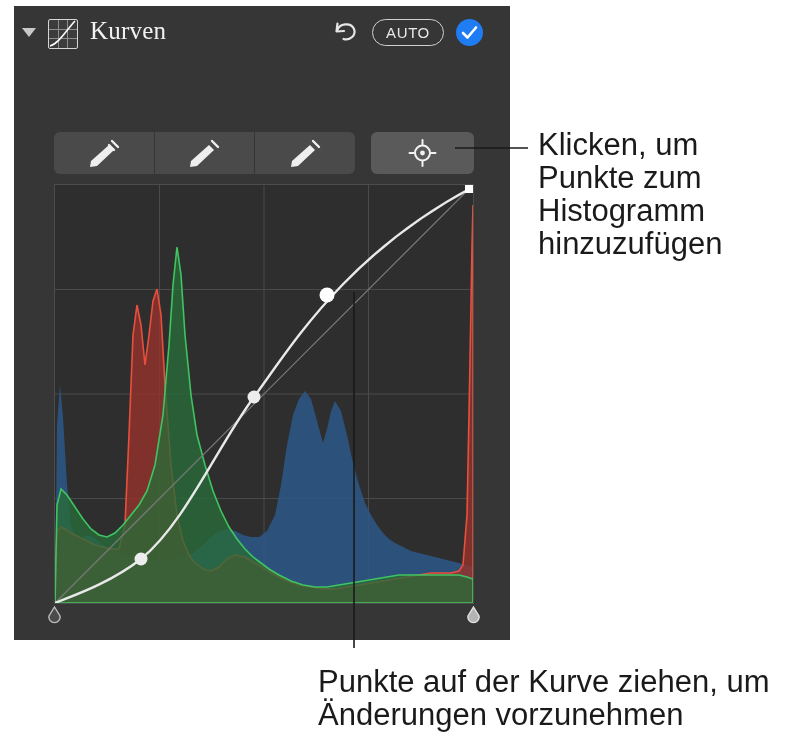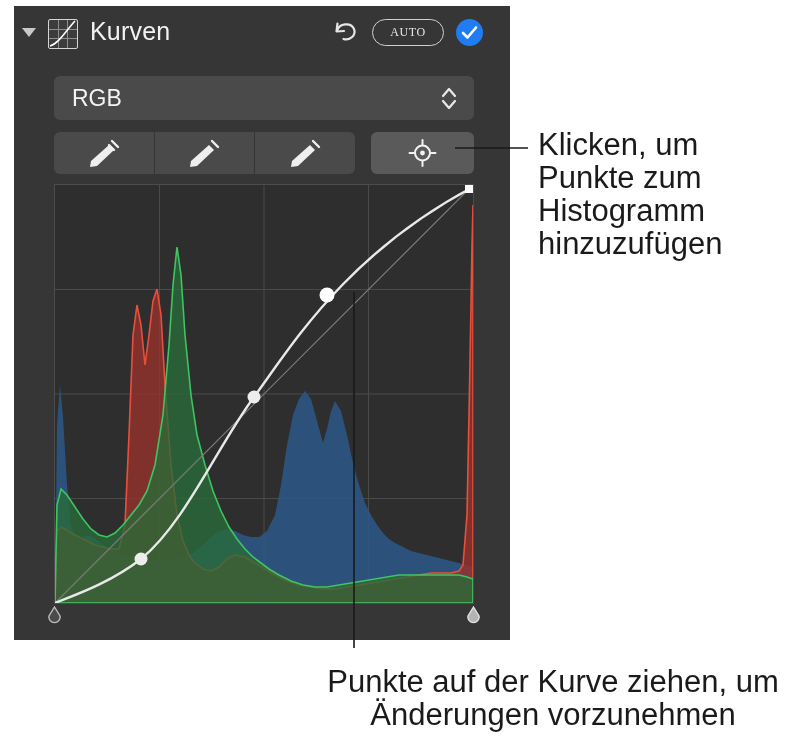--- a/index.html
+++ b/index.html
@@ -67,46 +67,46 @@
     position: absolute;
     left: 0; top: 0;
   }
   #panel-title {
     position: absolute;
     left: 76px;
     top: 11px;
     font-size: 25px;
     color: #f2f2f2;
     letter-spacing: 0.2px;
+    font-family: Liberation Serif, serif;
   }
   #reset-button {
     position: absolute;
     left: 316px;
     top: 12px;
     width: 30px;
     height: 28px;
     cursor: pointer;
   }
   #auto-button {
     position: absolute;
     left: 358px;
     top: 13px;
     width: 72px;
     height: 27px;
     border: 1.6px solid #d0d0d0;
     border-radius: 14px;
     color: #e8e8e8;
-    font-size: 12px;
+    font-size: 15px;
     text-align: center;
     line-height: 25px;
     letter-spacing: 0.6px;
     box-sizing: border-box;
     cursor: pointer;
     background: transparent;
-    font-family: Liberation Serif, serif;
   }
   #apply-check {
     position: absolute;
     left: 442px;
     top: 13px;
     width: 27px;
     height: 27px;
     border-radius: 50%;
     background: #1f7cf2;
     cursor: pointer;
@@ -195,21 +195,21 @@
   }
   #callout-top-text {
     left: 538px;
     top: 128px;
     width: 262px;
   }
   #callout-bottom-text {
     left: 318px;
     top: 665px;
     width: 470px;
-    text-align: center;
+    text-align: left;
   }
   #callout-lines {
     position: absolute;
     left: 0;
     top: 0;
     width: 803px;
     height: 745px;
     pointer-events: none;
   }
 </style>
@@ -242,29 +242,20 @@
 
     <div id="auto-button">AUTO</div>
 
     <div id="apply-check">
       <svg width="27" height="27" viewBox="0 0 27 27">
         <path d="M7 14 L11.5 18.5 L20 8.5" stroke="#ffffff" stroke-width="2.6" fill="none" stroke-linecap="round" stroke-linejoin="round"></path>
       </svg>
     </div>
   </div>
 
-  <div id="channel-select">
-    <div id="channel-label">RGB</div>
-    <div id="channel-arrows">
-      <svg width="26" height="44" viewBox="0 0 26 44">
-        <path d="M7 20 L13 13 L19 20" stroke="#e9e9e9" stroke-width="2.2" fill="none" stroke-linecap="round" stroke-linejoin="round"></path>
-        <path d="M7 25 L13 32 L19 25" stroke="#e9e9e9" stroke-width="2.2" fill="none" stroke-linecap="round" stroke-linejoin="round"></path>
-      </svg>
-    </div>
-  </div>
 
   <div id="tool-row">
 
     <div class="tool-btn" id="eyedropper-black">
       <svg width="100" height="42" viewBox="0 0 100 42">
         <g transform="translate(31,8)" stroke="#efefef" stroke-width="2.4" fill="none" stroke-linecap="round">
           <path d="M27 1 L33 7"></path>
           <path d="M24 5 L29 10 L12 26 L5 27 L6 21 Z" fill="#efefef" stroke="none"></path>
           <path d="M24 5 L29 10" stroke="#efefef"></path>
         </g>

